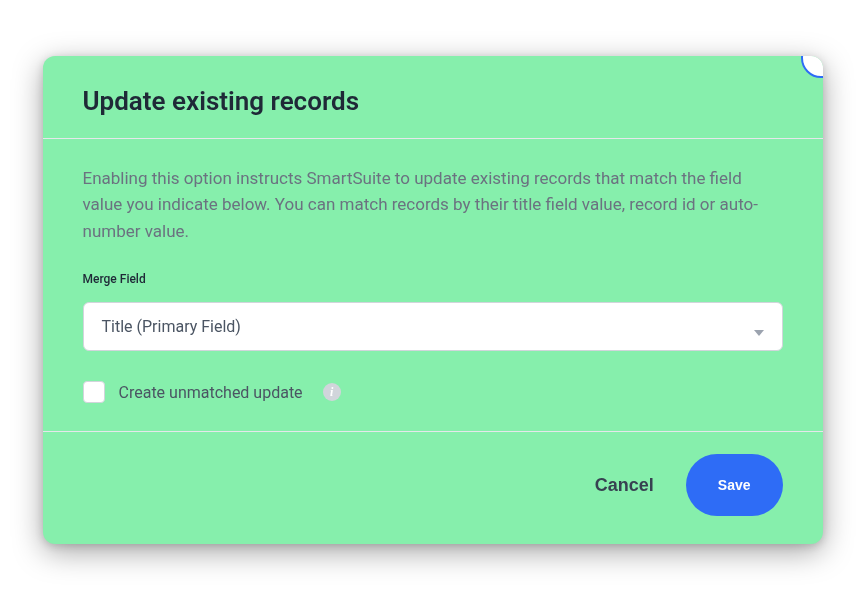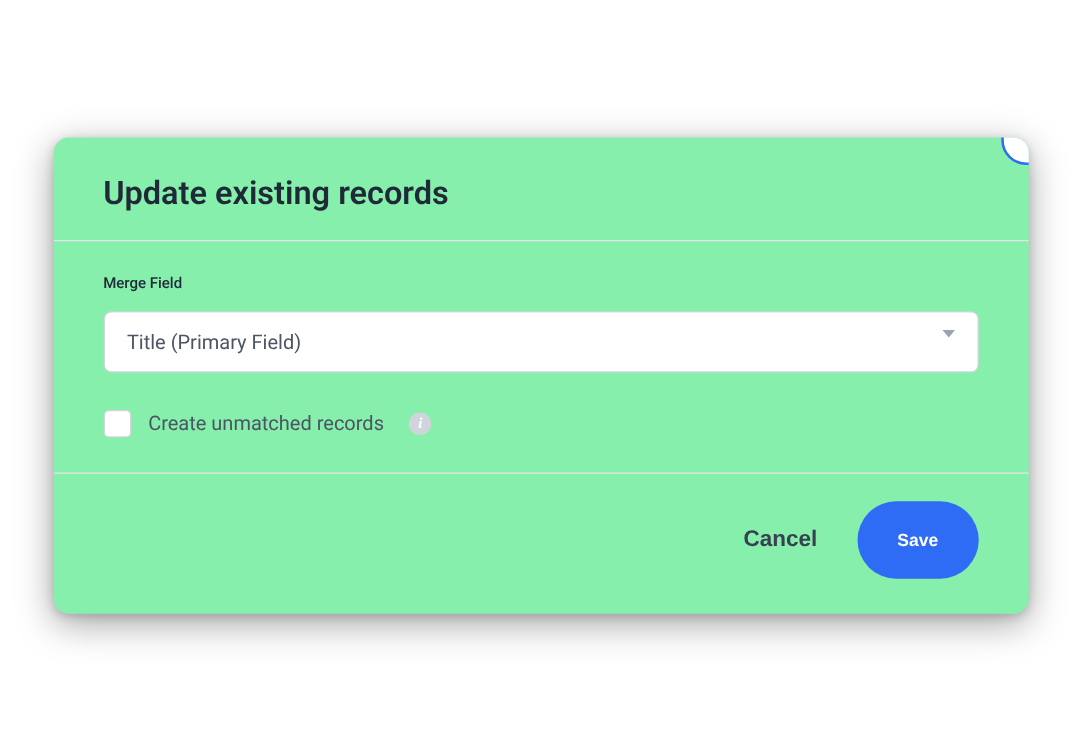--- a/index.html
+++ b/index.html
@@ -58,21 +58,21 @@
       color: #1f2937;
       font-weight: 500;
       margin-bottom: 16px;
     }
     .select-box {
       width: 100%;
       border: 1px solid #d1d5db;
       border-radius: 6px;
       padding: 14px 18px;
       display: flex;
-      align-items: flex-start;
+      align-items: flex-end;
       justify-content: space-between;
       cursor: pointer;
       background: #fff;
       margin-bottom: 30px;
     }
     .select-value {
       font-size: 16px;
       color: #4b5563;
     }
     .chevron {
@@ -149,31 +149,32 @@
 <body>
 
 <div class="dialog">
   <div class="close-corner"></div>
 
   <div class="dialog-header">
     <h1 class="dialog-title">Update existing records</h1>
   </div>
 
   <div class="dialog-body">
+    <p class="description">Enabling this option instructs SmartSuite to update existing records that match the field value you indicate below. You can match records by their title field value, record id or auto-number value.</p>
 
     <div class="field-label">Merge Field</div>
 
     <div class="select-box">
       <span class="select-value">Title (Primary Field)</span>
       <span class="chevron"></span>
     </div>
 
     <div class="checkbox-row">
       <div class="checkbox"></div>
-      <span class="checkbox-label">Create unmatched records</span>
+      <span class="checkbox-label">Create unmatched update</span>
       <span class="info-icon">i</span>
     </div>
   </div>
 
   <div class="dialog-footer">
     <button class="btn-cancel">Cancel</button>
     <button class="btn-save">Save</button>
   </div>
 </div>
 

